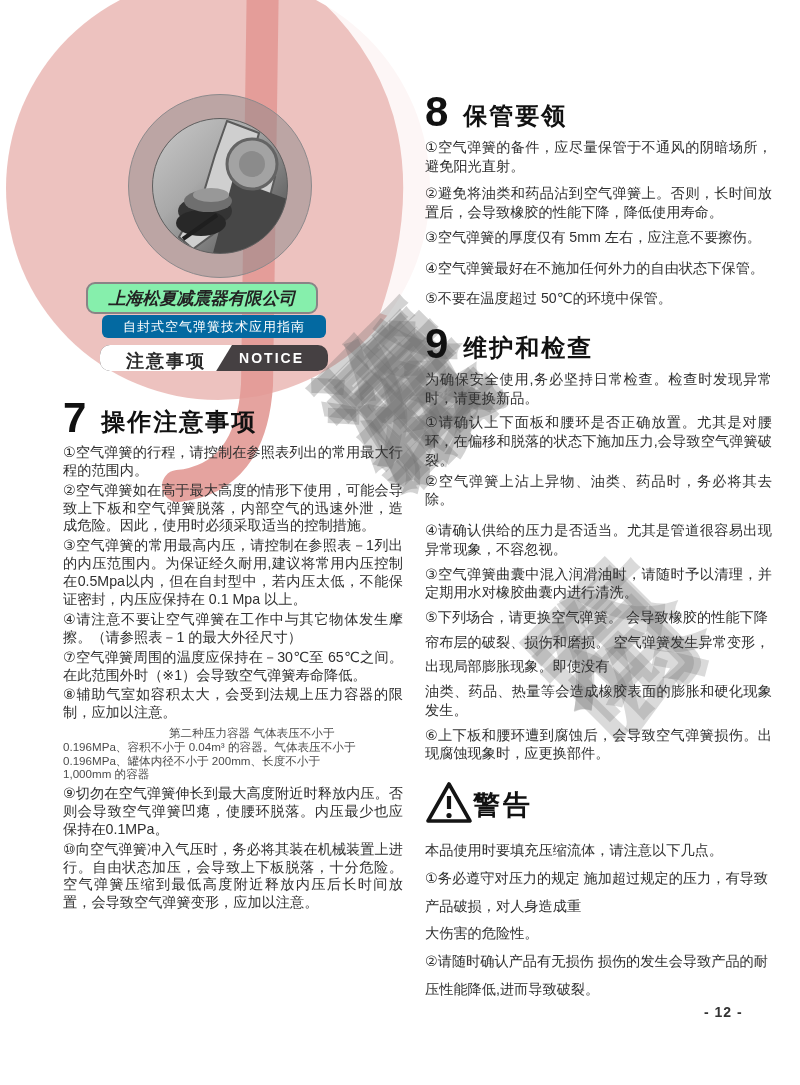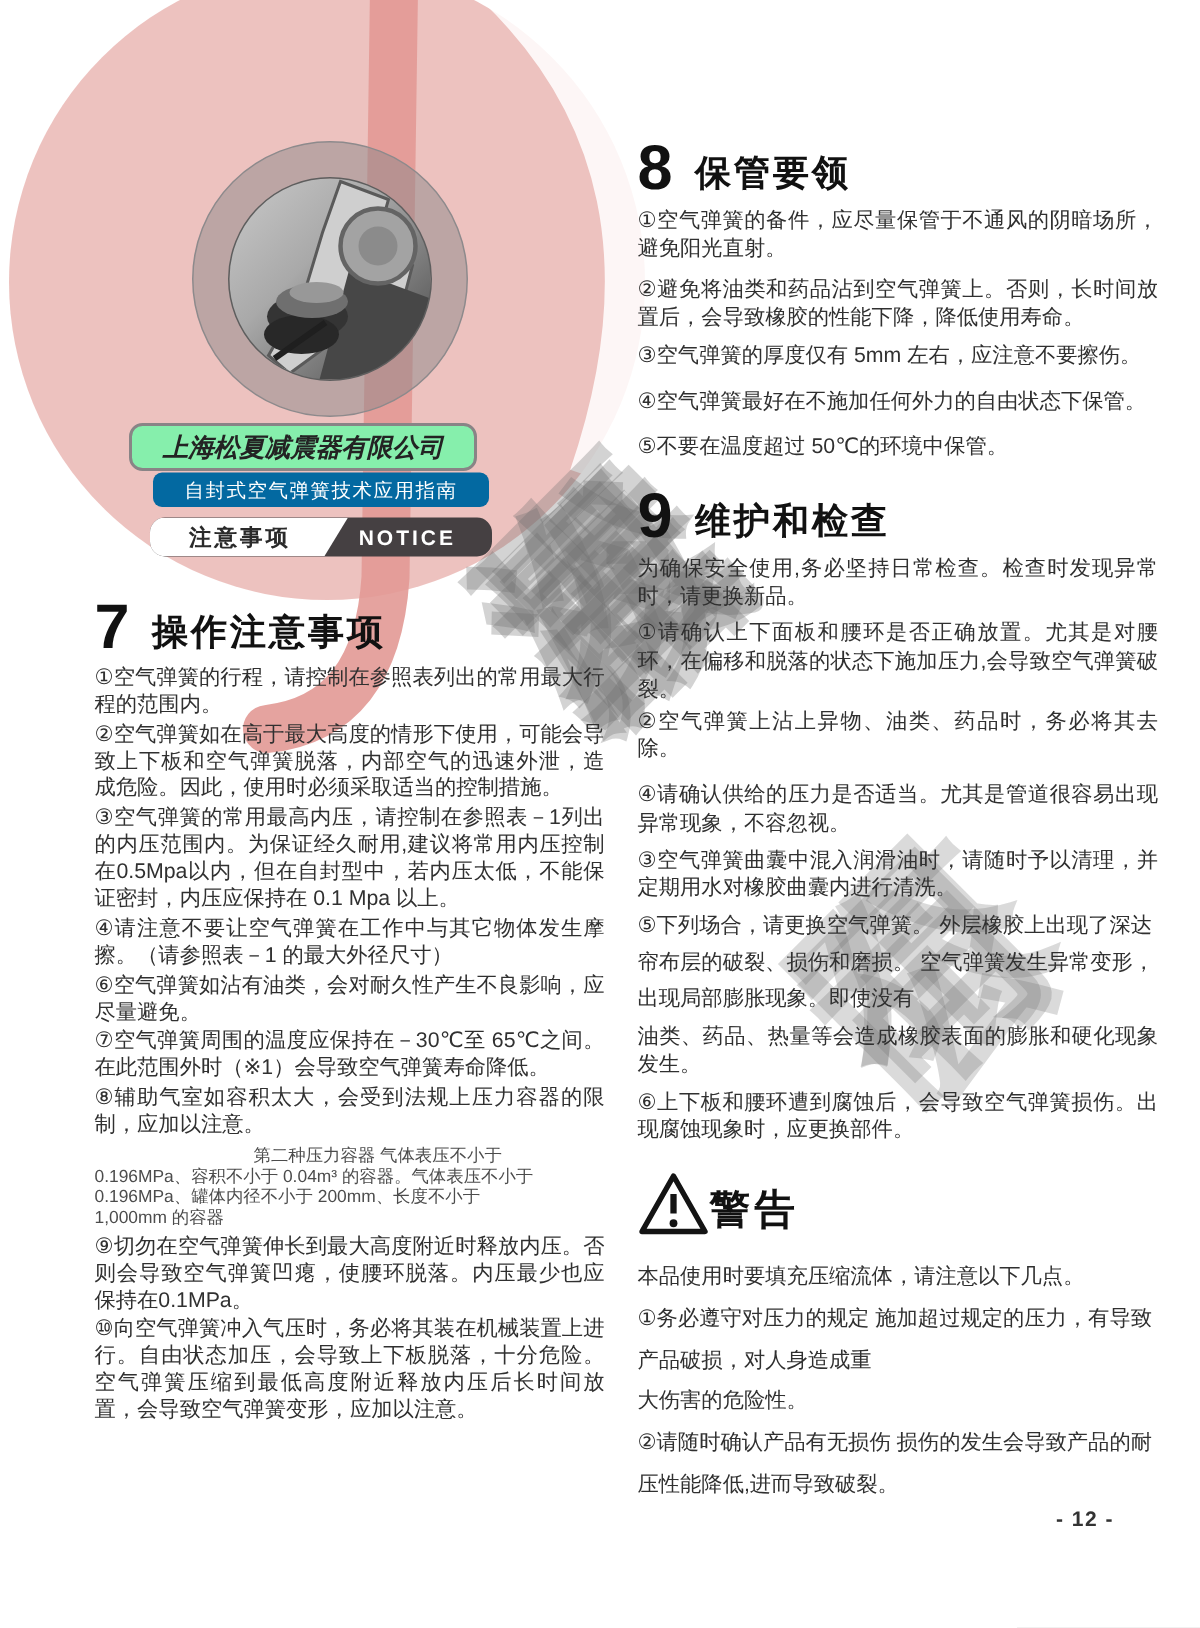--- a/index.html
+++ b/index.html
@@ -37,21 +37,21 @@
     border-radius:6px;font-size:13px;color:#ffffff;letter-spacing:1px;
   }
   .banner-notice{
     left:100px;top:345px;width:228px;height:26px;background:#454042;
     border-radius:10px;overflow:hidden;justify-content:flex-start;
   }
   .notice-white{
     position:absolute;left:0;top:0;bottom:0;width:132px;background:#ffffff;
     clip-path:polygon(0 0,100% 0,88% 100%,0 100%);
   }
-  .notice-cn{position:absolute;left:26px;top:4px;font-size:15px;font-weight:bold;color:#2a2a2a;letter-spacing:2px;}
+  .notice-cn{position:absolute;left:26px;top:4px;font-size:18px;font-weight:bold;color:#2a2a2a;letter-spacing:2px;}
   .notice-en{position:absolute;right:24px;top:5px;font-size:14px;font-weight:bold;color:#ffffff;letter-spacing:2px;}
   
   .col{position:absolute;z-index:1;text-align:justify;}
   .col-left{left:63px;top:398px;width:340px;}
   .sec-head{display:flex;align-items:flex-end;margin:0 0 6px 0;}
   .sec-num{font-size:42px;font-weight:bold;color:#111;line-height:0.95;margin-right:15px;}
   .sec-title{font-size:24px;font-weight:bold;color:#111;line-height:1.1;padding-bottom:3px;letter-spacing:2px;}
   .col p{margin:2px 0;font-size:14.2px;line-height:1.26;color:#303030;}
   .col-right{left:425px;top:92px;width:347px;}
   .col-right p{line-height:1.32;}
@@ -111,21 +111,20 @@
 
   <div class="col col-left">
     <div class="sec-head">
       <span class="sec-num">7</span>
       <span class="sec-title">操作注意事项</span>
     </div>
     <p>①空气弹簧的行程，请控制在参照表列出的常用最大行程的范围内。</p>
     <p>②空气弹簧如在高于最大高度的情形下使用，可能会导致上下板和空气弹簧脱落，内部空气的迅速外泄，造成危险。因此，使用时必须采取适当的控制措施。</p>
     <p>③空气弹簧的常用最高内压，请控制在参照表－1列出的内压范围内。为保证经久耐用,建议将常用内压控制在0.5Mpa以内，但在自封型中，若内压太低，不能保证密封，内压应保持在 0.1 Mpa 以上。</p>
     <p>④请注意不要让空气弹簧在工作中与其它物体发生摩擦。（请参照表－1 的最大外径尺寸）</p>
-    <p>⑥空气弹簧如沾有油类，会对耐久性产生不良影响，应尽量避免。</p>
     <p>⑦空气弹簧周围的温度应保持在－30℃至 65℃之间。在此范围外时（※1）会导致空气弹簧寿命降低。</p>
     <p>⑧辅助气室如容积太大，会受到法规上压力容器的限制，应加以注意。</p>
     <div class="note">
       <div class="n-first">第二种压力容器 气体表压不小于</div>
       <div>0.196MPa、容积不小于 0.04m³ 的容器。气体表压不小于</div>
       <div>0.196MPa、罐体内径不小于 200mm、长度不小于</div>
       <div>1,000mm 的容器</div>
     </div>
     <p>⑨切勿在空气弹簧伸长到最大高度附近时释放内压。否则会导致空气弹簧凹瘪，使腰环脱落。内压最少也应保持在0.1MPa。</p>
     <p>⑩向空气弹簧冲入气压时，务必将其装在机械装置上进行。自由状态加压，会导致上下板脱落，十分危险。空气弹簧压缩到最低高度附近释放内压后长时间放置，会导致空气弹簧变形，应加以注意。</p>
@@ -148,21 +147,21 @@
     <div>
       <div class="sec-head sec9-head">
         <span class="sec-num">9</span>
         <span class="sec-title">维护和检查</span>
       </div>
       <p class="mb6">为确保安全使用,务必坚持日常检查。检查时发现异常时，请更换新品。</p>
       <p>①请确认上下面板和腰环是否正确放置。尤其是对腰环，在偏移和脱落的状态下施加压力,会导致空气弹簧破裂。</p>
       <p class="mb12">②空气弹簧上沾上异物、油类、药品时，务必将其去除。</p>
       <p class="mb6">④请确认供给的压力是否适当。尤其是管道很容易出现异常现象，不容忽视。</p>
       <p class="mb6">③空气弹簧曲囊中混入润滑油时，请随时予以清理，并定期用水对橡胶曲囊内进行清洗。</p>
-      <p class="mb6">⑤下列场合，请更换空气弹簧。 外层橡胶上出现了深达</p>
+      <p class="mb6">⑤下列场合，请更换空气弹簧。 会导致橡胶的性能下降</p>
       <p class="mb6">帘布层的破裂、损伤和磨损。 空气弹簧发生异常变形，</p>
       <p class="mb6">出现局部膨胀现象。即使没有</p>
       <p class="mb6">油类、药品、热量等会造成橡胶表面的膨胀和硬化现象发生。</p>
       <p>⑥上下板和腰环遭到腐蚀后，会导致空气弹簧损伤。出现腐蚀现象时，应更换部件。</p>
     </div>
 
     <div>
       <div class="warn-head">
         <span>
           <svg width="48" height="44" viewBox="0 0 48 44">

